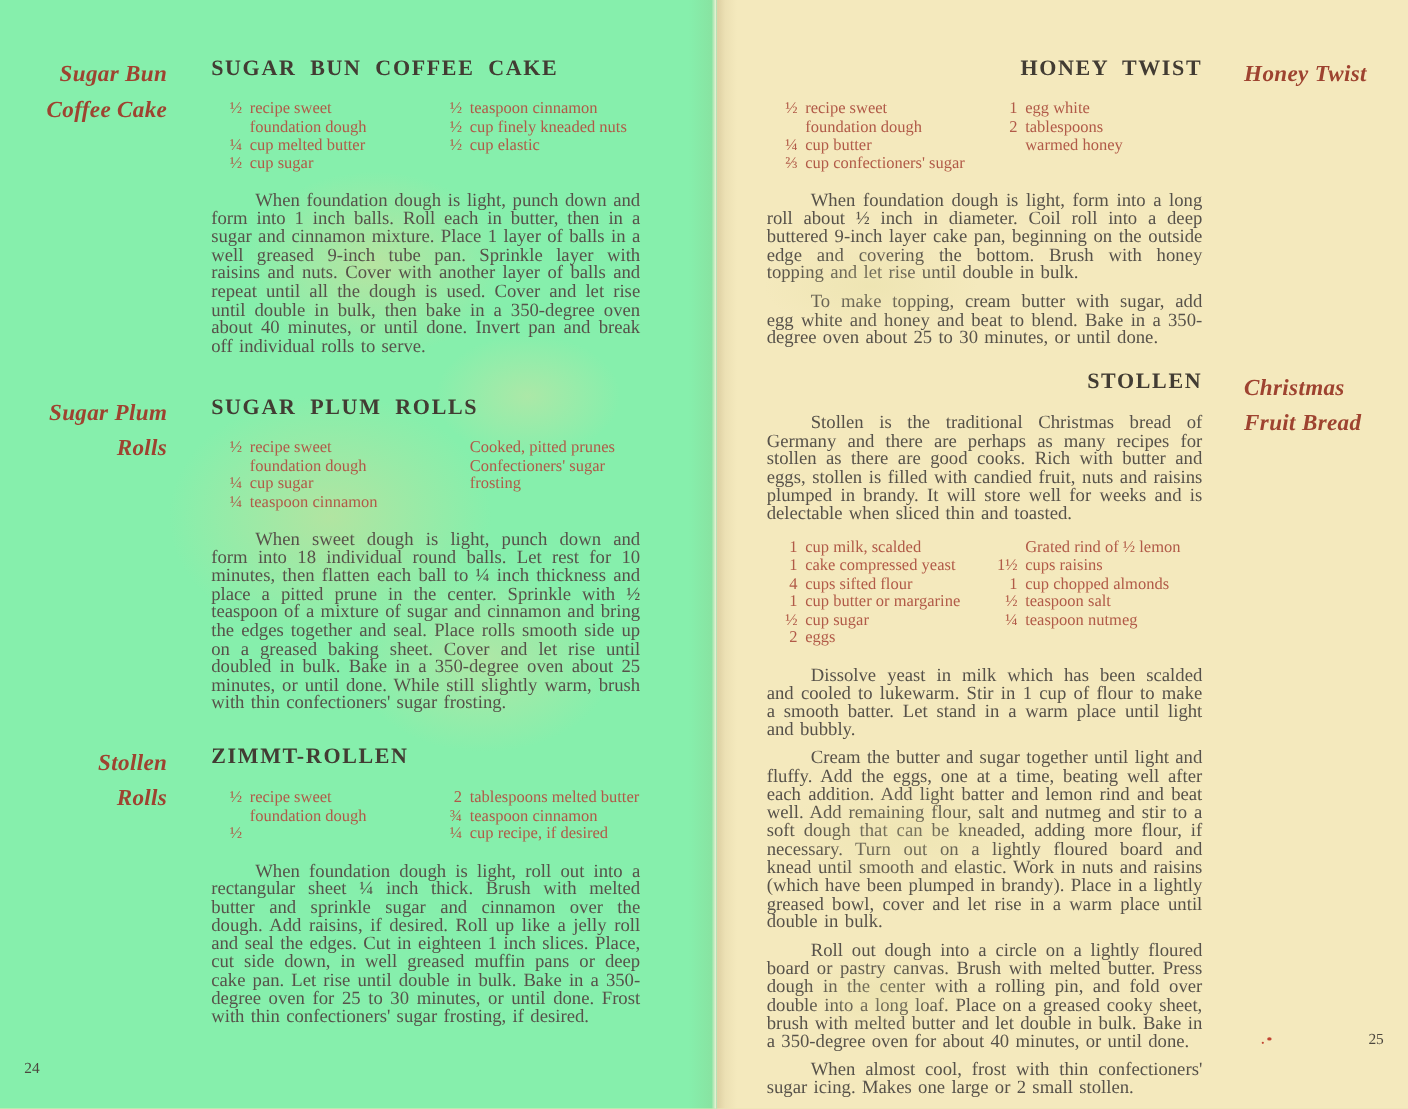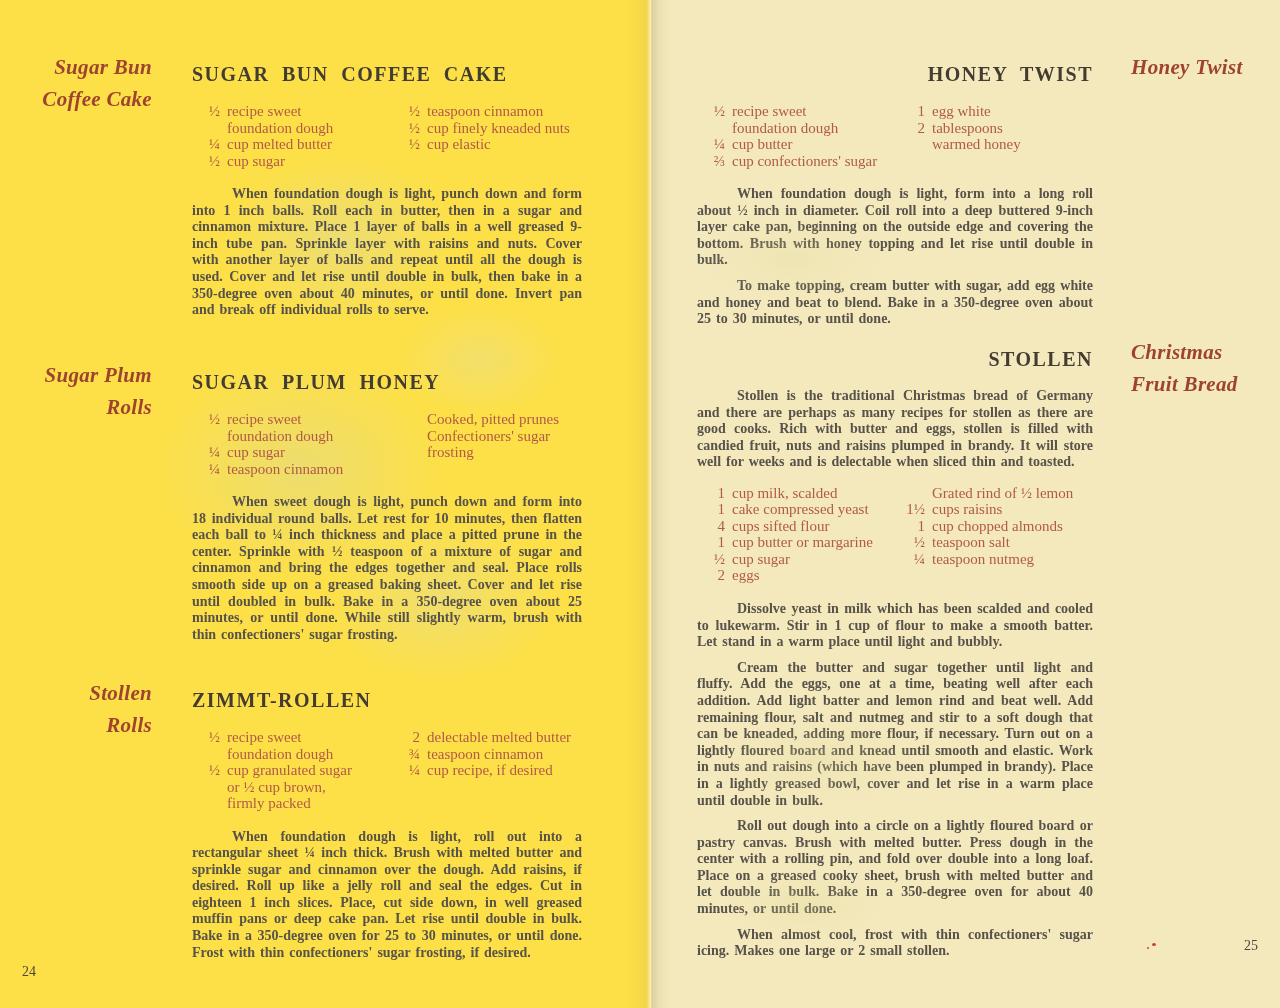--- a/index.html
+++ b/index.html
@@ -2,21 +2,21 @@
 <html><head>
 <meta charset="utf-8">
 <style>
   html,body{margin:0;padding:0;background:#e9dcae;}
   .spread{
     position:relative;width:1280px;height:1008px;overflow:hidden;
     font-family:"Liberation Serif","DejaVu Serif",serif;
     background:#f2e7ba;
   }
   .page{position:absolute;top:0;height:1008px;}
-  .page-left{left:0;width:652px;background:#fde047;}
+  .page-left{left:0;width:652px;background:#86efac;}
   .page-right{left:652px;width:628px;background:#f4e9bd;}
   
   .page-left::after{
     content:"";position:absolute;top:0;right:0;width:26px;height:100%;
     background:linear-gradient(to right,rgba(255,255,255,0) 0%,rgba(150,125,70,0.10) 80%,rgba(245,240,215,0.9) 95%,rgba(150,125,70,0.22) 100%);
     pointer-events:none;
   }
   .page-right::before{
     content:"";position:absolute;top:0;left:0;width:18px;height:100%;
     background:linear-gradient(to right,rgba(130,105,55,0.20) 0%,rgba(130,105,55,0.07) 40%,rgba(255,255,255,0) 100%);
@@ -45,36 +45,36 @@
     color:#9e4330;letter-spacing:0.3px;
   }
   .page-left .mtitle{left:30px;width:122px;text-align:right;}
   .page-right .mtitle{left:479px;width:142px;text-align:left;}
 
   .rcontent{position:absolute;top:0;}
   .page-left .rcontent{left:192px;width:390px;}
   .page-right .rcontent{left:45px;width:396px;}
 
   h2.rtitle{
-    margin:12px 0 17px 0;font-size:20px;line-height:24px;font-weight:700;
+    margin:0 0 17px 0;font-size:20px;line-height:24px;font-weight:700;
     color:#423c33;letter-spacing:1.5px;word-spacing:6px;
   }
   .page-right h2.rtitle{text-align:right;}
 
   .ings{display:flex;margin:0 0 17px 0;}
   .ingcol{list-style:none;margin:0;padding:0;}
   .ingcol.c1{width:200px;flex:none;}
   .ingcol.c2{flex:1;}
   .ingrow{display:flex;font-size:15px;line-height:16.5px;color:#b15a48;}
   .qty{flex:none;width:28px;text-align:right;padding-right:7px;}
   .itx{white-space:pre-line;}
 
   p.body{
-    margin:0 0 9px 0;font-size:14px;line-height:16.6px;color:#57524a;
-    text-align:justify;text-indent:40px;word-spacing:1.5px;font-weight:bold;
+    margin:0 0 9px 0;font-size:17px;line-height:16.6px;color:#57524a;
+    text-align:justify;text-indent:40px;word-spacing:1.5px;
   }
   p.body:last-child{margin-bottom:0;}
 
   .pagenum{position:absolute;font-size:14px;color:#4c473e;}
   .pagenum-left{left:22px;top:964px;}
   .pagenum-right{right:22px;top:938px;}
 
   .speck{position:absolute;left:500px;top:943px;width:4px;height:3px;background:#c14433;border-radius:50%;}
   .speck::after{content:"";position:absolute;left:-5px;top:4px;width:2px;height:2px;background:#c14433;border-radius:50%;}
 </style>
@@ -126,21 +126,21 @@
         <p class="body">When foundation dough is light, punch down and form into 1 inch balls.  Roll each in butter, then in a sugar and cinnamon mixture.  Place 1 layer of balls in a well greased 9-inch tube pan.  Sprinkle layer with raisins and nuts.  Cover with another layer of balls and repeat until all the dough is used.  Cover and let rise until double in bulk, then bake in a 350-degree oven about 40 minutes, or until done.  Invert pan and break off individual rolls to serve.</p>
       </div>
     </section>
 
     <section class="recipe" style="top:358px">
       <div class="mtitle">
         <div>Sugar Plum</div>
         <div>Rolls</div>
       </div>
       <div class="rcontent">
-        <h2 class="rtitle">SUGAR PLUM HONEY</h2>
+        <h2 class="rtitle">SUGAR PLUM ROLLS</h2>
         <div class="ings">
           <ul class="ingcol c1">
             <li class="ingrow">
                 <span class="qty">½</span>
                 <span class="itx">recipe sweet
 foundation dough</span>
               </li>
             <li class="ingrow">
                 <span class="qty">¼</span>
                 <span class="itx">cup sugar</span>
@@ -172,29 +172,26 @@
         <h2 class="rtitle">ZIMMT-ROLLEN</h2>
         <div class="ings">
           <ul class="ingcol c1">
             <li class="ingrow">
                 <span class="qty">½</span>
                 <span class="itx">recipe sweet
 foundation dough</span>
               </li>
             <li class="ingrow">
                 <span class="qty">½</span>
-                <span class="itx">cup granulated sugar
-or ½ cup brown,
-firmly packed</span>
               </li>
           </ul>
           <ul class="ingcol c2">
             <li class="ingrow">
                 <span class="qty">2</span>
-                <span class="itx">delectable melted butter</span>
+                <span class="itx">tablespoons melted butter</span>
               </li>
             <li class="ingrow">
                 <span class="qty">¾</span>
                 <span class="itx">teaspoon cinnamon</span>
               </li>
             <li class="ingrow">
                 <span class="qty">¼</span>
                 <span class="itx">cup recipe, if desired</span>
               </li>
           </ul>

